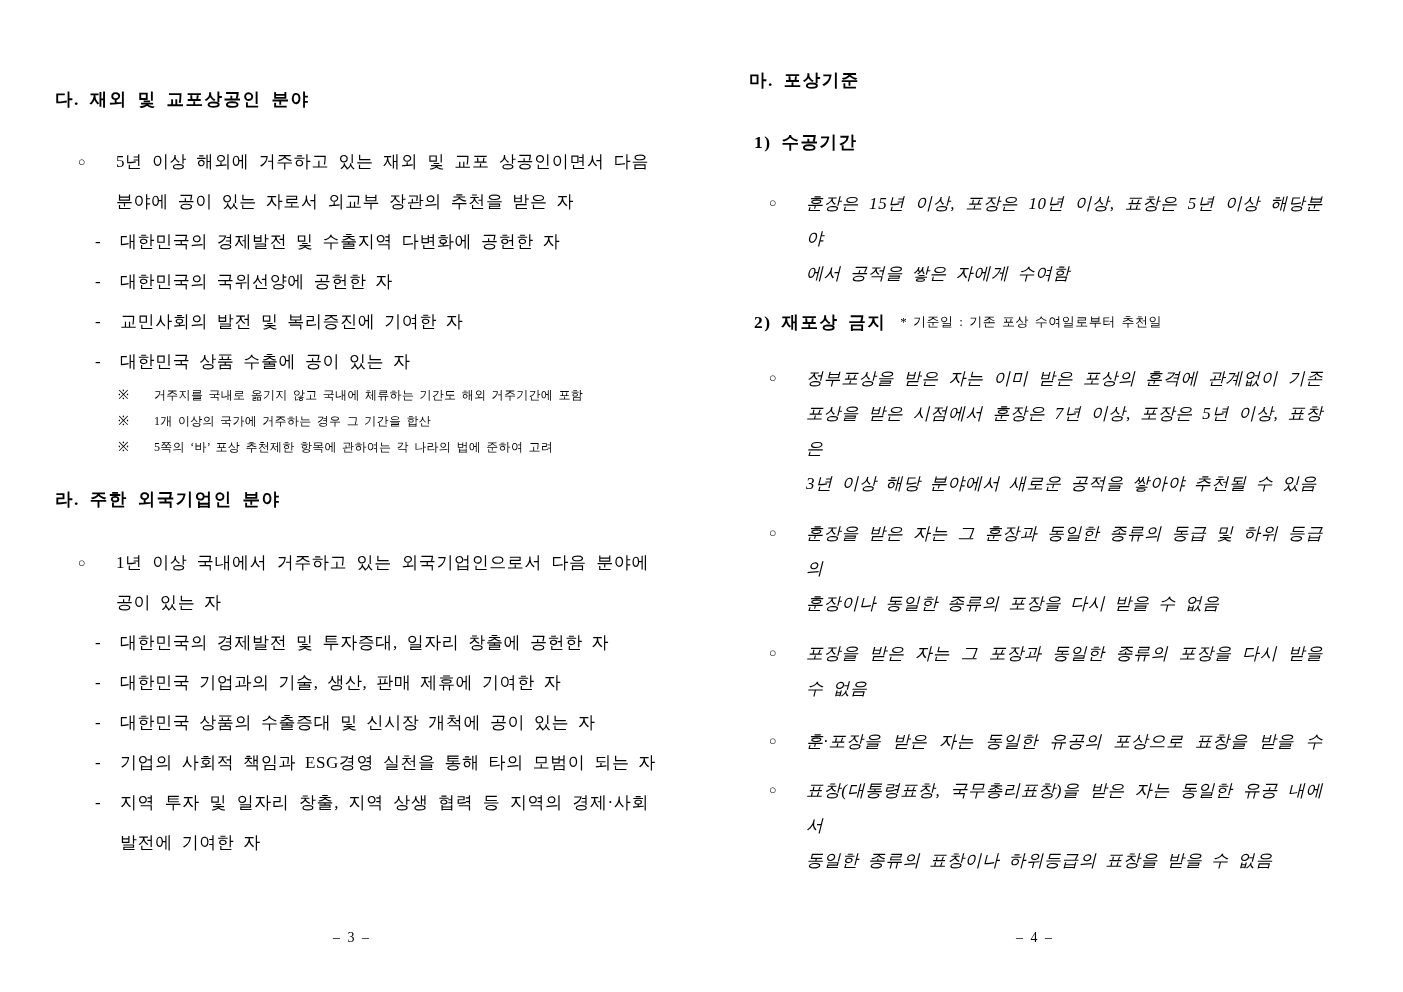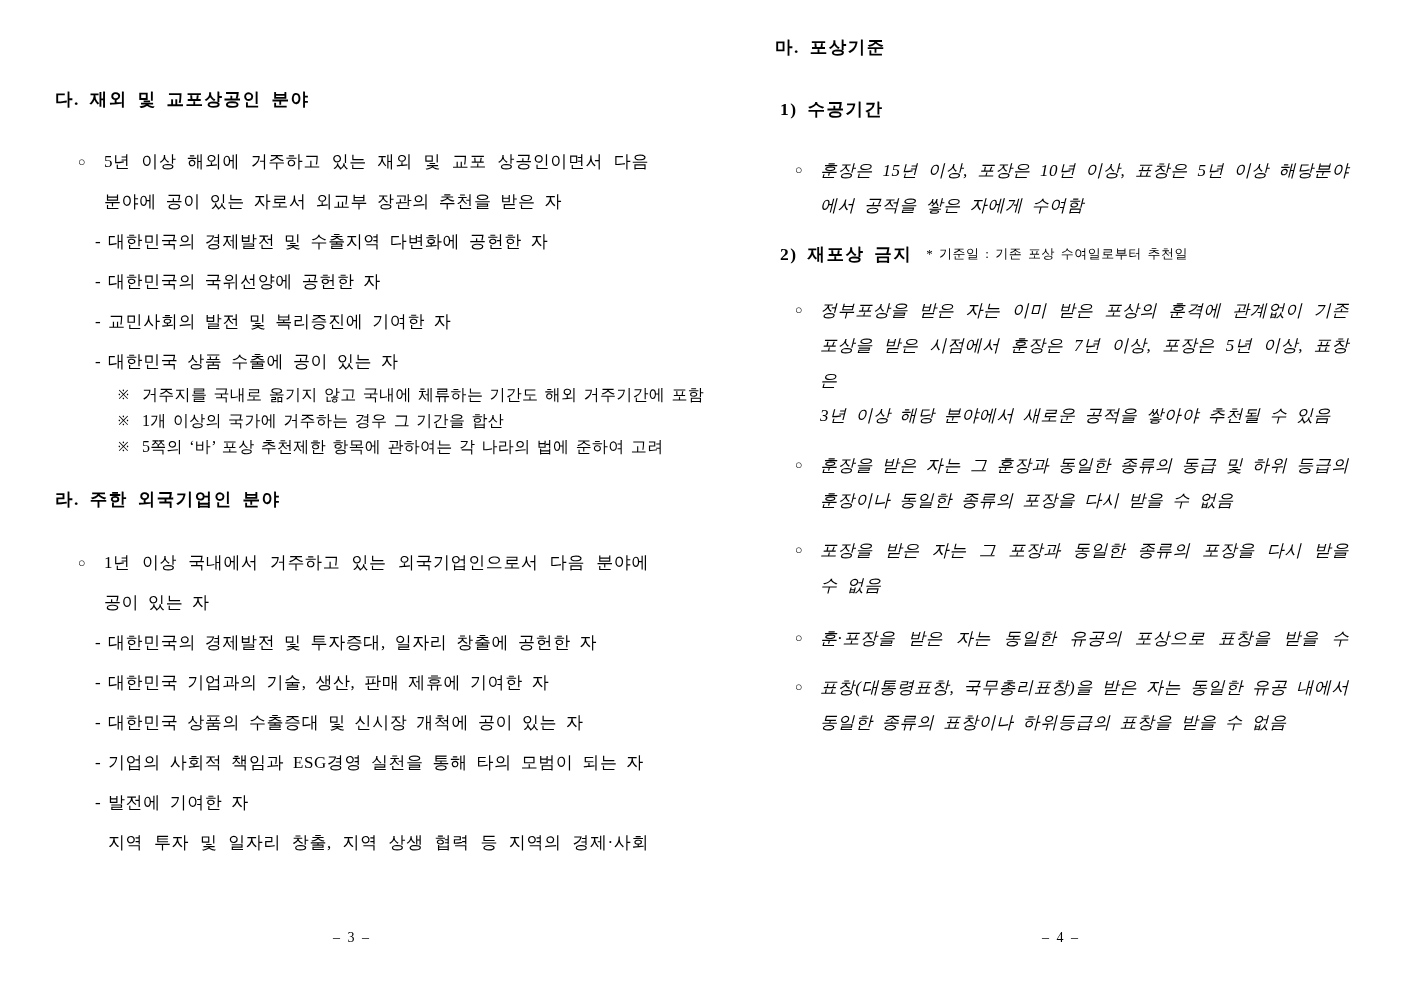--- a/index.html
+++ b/index.html
@@ -9,21 +9,21 @@
     color: #000000;
     font-family: "Liberation Serif", "DejaVu Serif", serif;
     overflow: hidden;
   }
   .page {
     position: absolute;
     top: 0;
     height: 992px;
   }
   #page3 { left: 55px;  width: 594px; padding-top: 88px; box-sizing: border-box; }
-  #page4 { left: 773px; width: 576px; padding-top: 36px; box-sizing: border-box; }
+  #page4 { left: 747px; width: 576px; padding-top: 69px; box-sizing: border-box; }
 
   .sec-h {
     font-size: 17.5px;
     font-weight: bold;
     line-height: 22px;
     letter-spacing: 1.5px;
     word-spacing: 4px;
     white-space: nowrap;
   }
   .sub-h {
@@ -42,21 +42,21 @@
     word-spacing: 2px;
     margin-left: 14px;
     vertical-align: 2px;
   }
 
   .item { display: flex; align-items: flex-start; }
   .marker {
     flex: 0 0 auto;
     font-size: 17px;
   }
-  .lines { flex: 1 1 auto; min-width: 0; }
+  .lines { flex: 1 1 auto; min-width: 0; margin-left: 12px; }
 
   .bl {
     font-size: 17px;
     letter-spacing: 0.6px;
     word-spacing: 4px;
     white-space: nowrap;
   }
   #page3 .bl { line-height: 40px; }
   #page4 .bl { line-height: 35px; font-style: italic; }
   #page3 .marker { line-height: 40px; }
@@ -75,21 +75,21 @@
   #page3 .o-item .marker { width: 26px; }
   #page3 .d-item   { margin-left: 40px; }
   #page3 .d-item .marker { width: 13px; }
   .notes { margin-left: 63px; }
   .note-item .marker {
     width: 24px;
     font-size: 13px;
     line-height: 26px !important;
   }
   .note-line {
-    font-size: 16px;
+    font-size: 12px;
     line-height: 26px;
     letter-spacing: 0.3px;
     word-spacing: 2px;
     white-space: nowrap;
   }
 
   
   #page4 .sec-h  { margin-left: 2px; }
   #page4 .sub-h  { margin-left: 7px; }
   #page4 .o-item { margin-left: 22px; }
@@ -210,22 +210,22 @@
   </div>
   <div class="item d-item">
     <span class="marker">-</span>
     <div class="lines">
         <div class="bl">기업의 사회적 책임과 ESG경영 실천을 통해 타의 모범이 되는 자</div>
       </div>
   </div>
   <div class="item d-item">
     <span class="marker">-</span>
     <div class="lines">
+      <div class="bl fill">지역 투자 및 일자리 창출, 지역 상생 협력 등 지역의 경제·사회</div>
       <div class="bl">발전에 기여한 자</div>
-      <div class="bl fill">지역 투자 및 일자리 창출, 지역 상생 협력 등 지역의 경제·사회</div>
     </div>
   </div>
 
   <div class="footer">– 3 –</div>
 </div>
 
 <div class="page" id="page4">
 
   <div class="sec-h">마. 포상기준</div>
 

